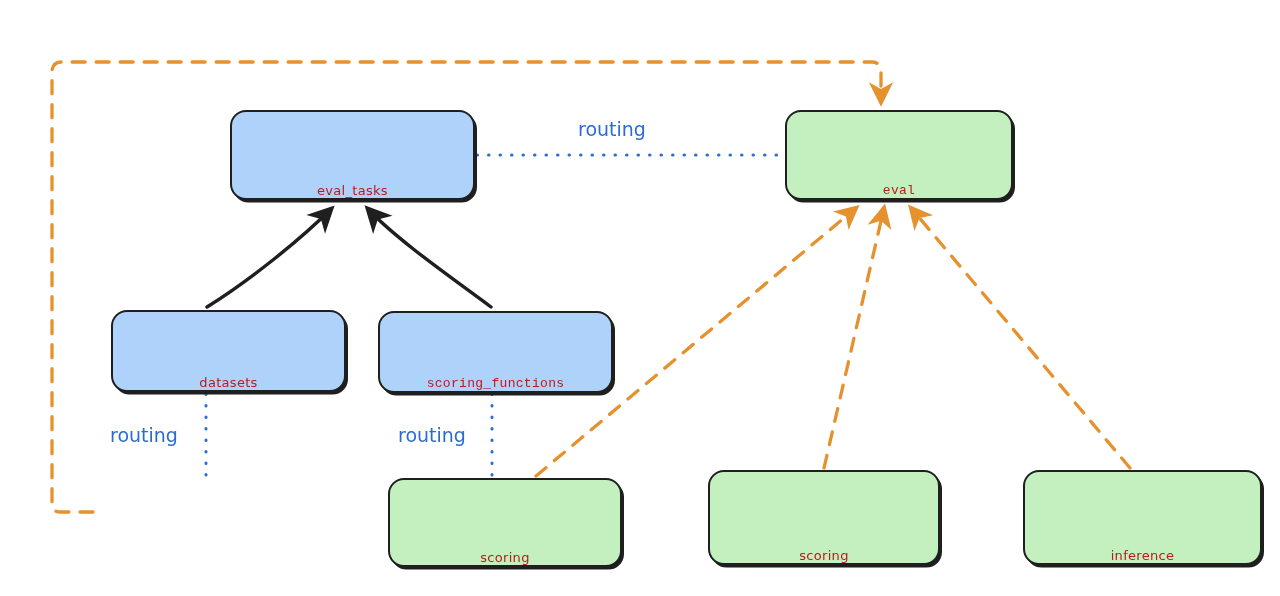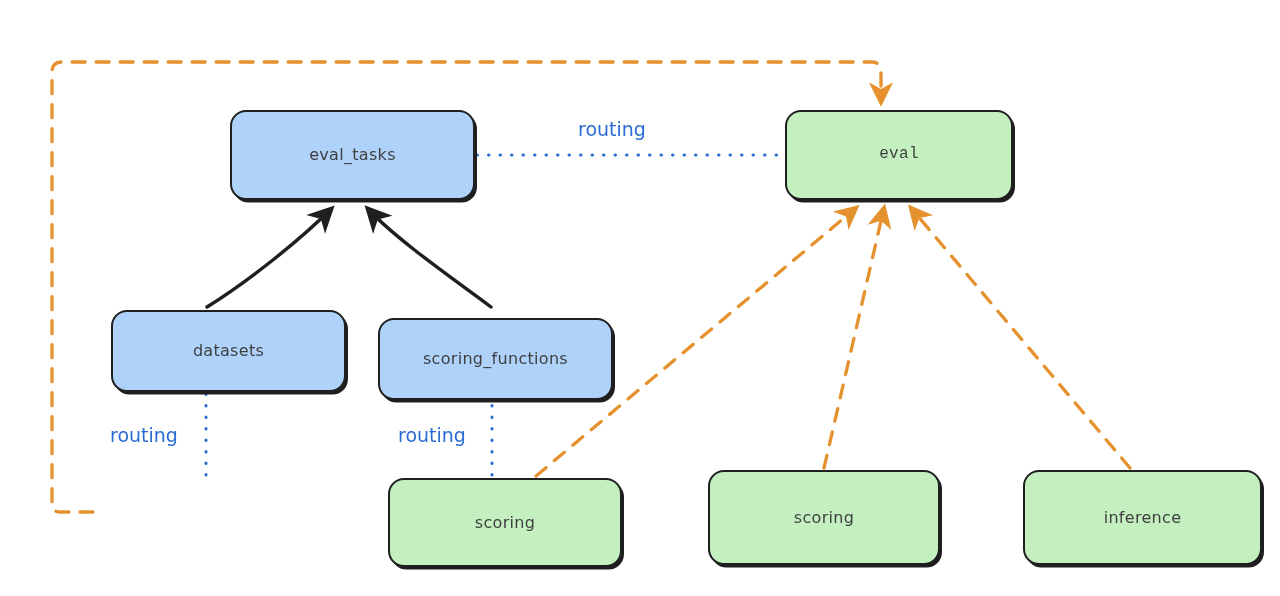--- a/index.html
+++ b/index.html
@@ -23,28 +23,28 @@
     left: 0;
     top: 0;
     width: 1280px;
     height: 596px;
     pointer-events: none;
   }
   .node {
     position: absolute;
     box-sizing: border-box;
     display: flex;
-    align-items: center;
+    align-items: flex-end;
     justify-content: center;
     border: 2.6px solid #1f1f1f;
     border-radius: 16px;
     box-shadow: 2.5px 3px 0 -0.5px #1f1f1f;
     font-family: "DejaVu Sans", sans-serif;
-    font-size: 16px;
-    color: #404040;
+    font-size: 13px;
+    color: #b91c1c;
     letter-spacing: 0.3px;
     text-align: center;
     z-index: 2;
   }
   .node.blue {
     background: #aed2fa;
   }
   .node.green {
     background: #c4f0c0;
   }
@@ -100,21 +100,21 @@
   </div>
 
   <div class="node green" style="left:785px; top:110px; width:228px; height:90px;font-family:Liberation Mono, monospace;">
     <span class="label">eval</span>
   </div>
 
   <div class="node blue" style="left:111px; top:310px; width:235px; height:82px;">
     <span class="label">datasets</span>
   </div>
 
-  <div class="node blue" style="left:378px; top:318px; width:235px; height:82px;">
+  <div class="node blue" style="left:378px; top:311px; width:235px; height:82px;font-family:Liberation Mono, monospace;">
     <span class="label">scoring_functions</span>
   </div>
 
 
   <div class="node green" style="left:388px; top:478px; width:234px; height:89px;">
     <span class="label">scoring</span>
   </div>
 
   <div class="node green" style="left:708px; top:470px; width:232px; height:95px;">
     <span class="label">scoring</span>

